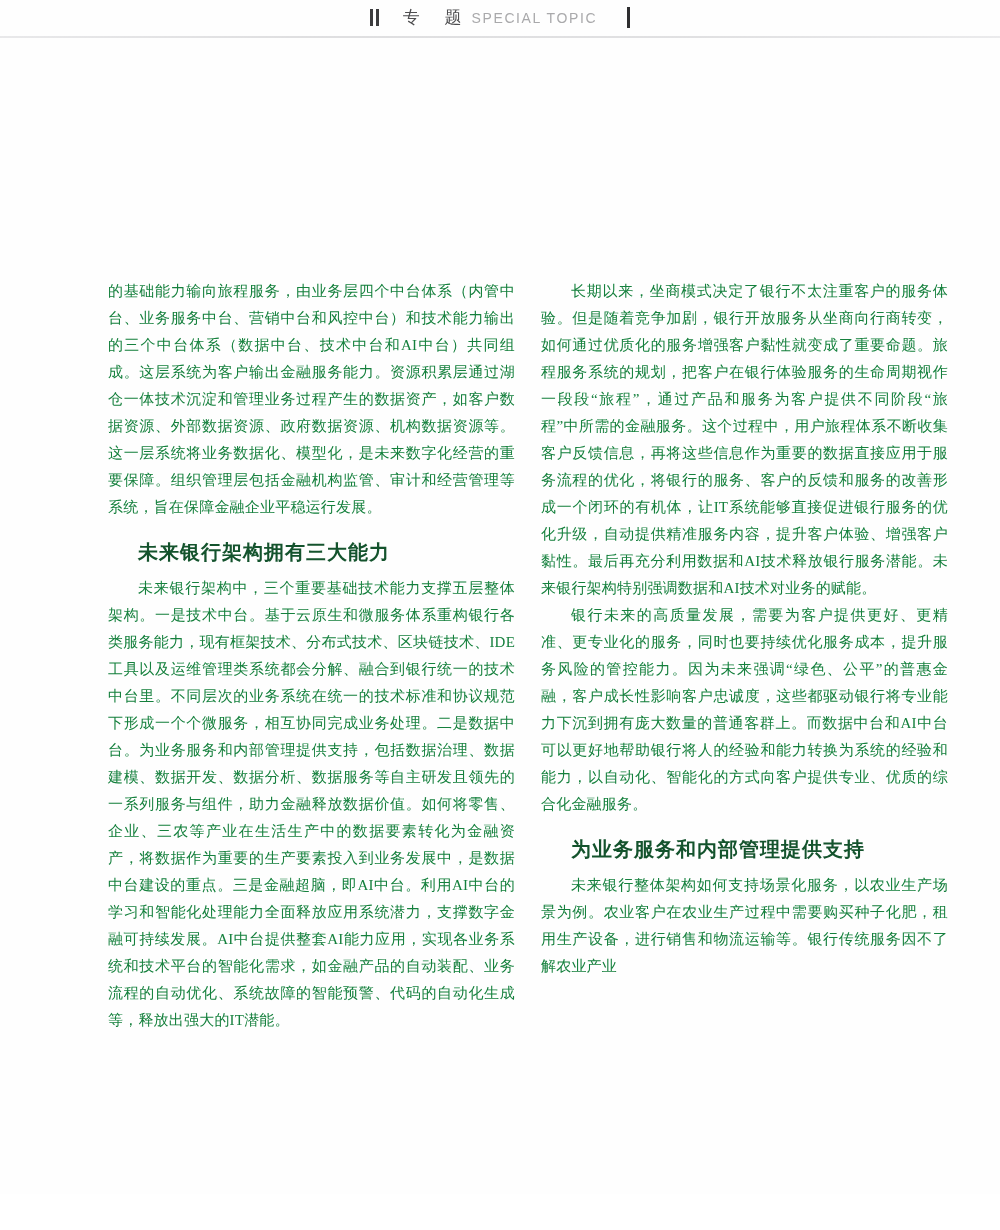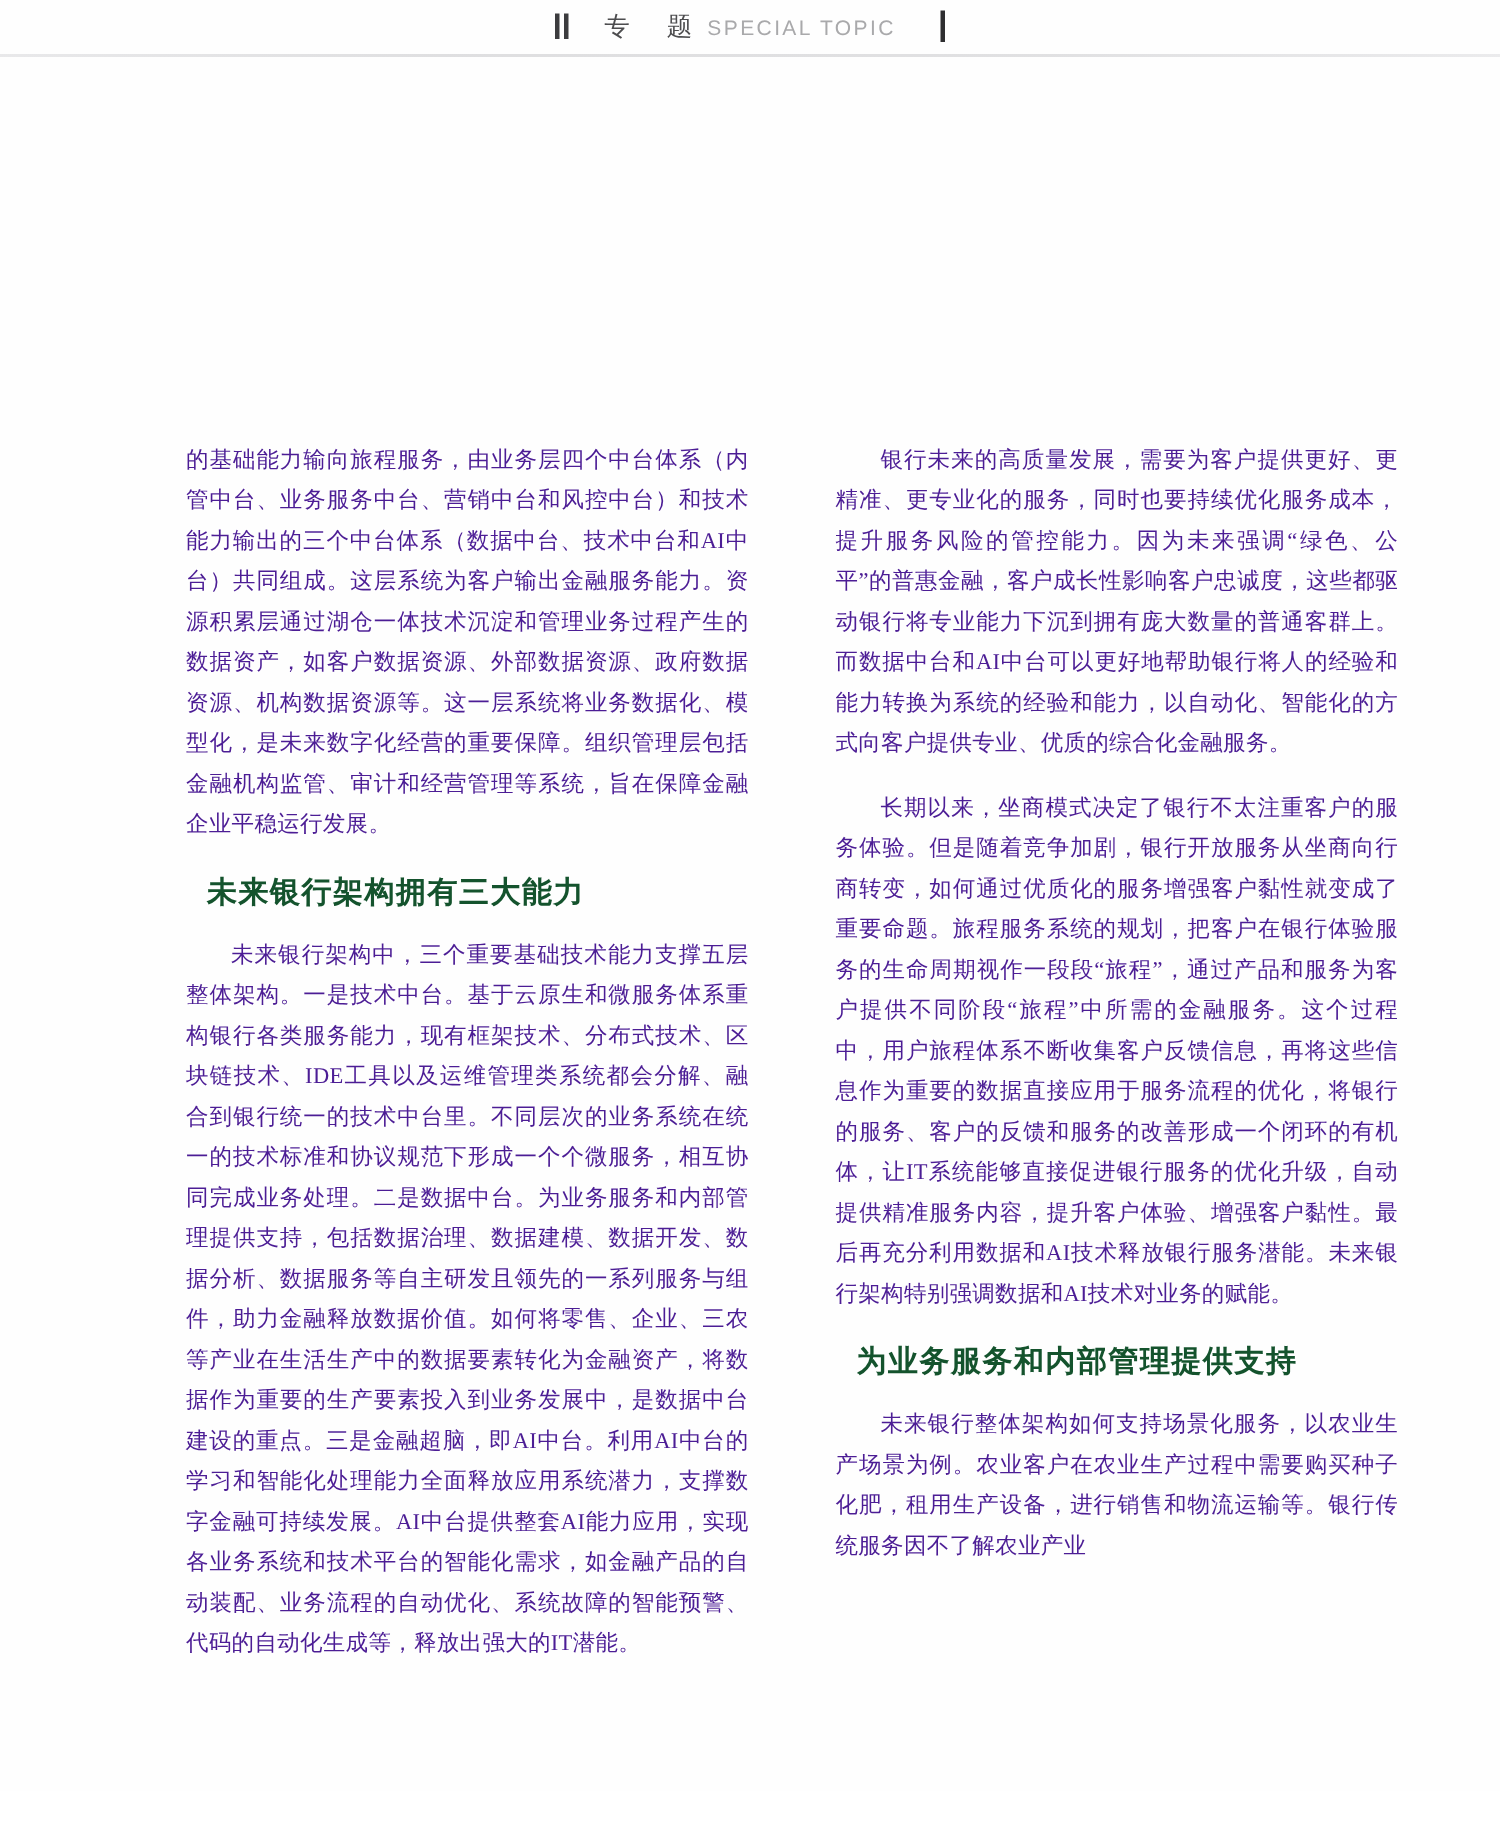--- a/index.html
+++ b/index.html
@@ -30,22 +30,22 @@
   .topic-en{
     font-size:14px;color:#a9a9ab;letter-spacing:1.6px;
   }
   .sbar{width:3px;height:21px;background:#2e2e30;margin-left:30px;}
   .content{
     position:absolute;top:278px;left:108px;right:52px;
     display:flex;gap:26px;
   }
   .col{flex:1;min-width:0;}
   .col p{
-    margin:16px;
-    font-size:15px;line-height:27px;color:#4c1d95;
+    margin:0;
+    font-size:15px;line-height:27px;color:#15803d;
     text-align:justify;
     letter-spacing:.2px;
   }
   .col p.indent{text-indent:2em;}
   .col h2{
     font-size:20px;line-height:26px;color:#14532d;
     font-weight:700;margin:18px 0 10px 0;text-indent:30px;
     letter-spacing:1px;
   }
   .page-num-bar{
@@ -78,22 +78,22 @@
 
   <div class="content">
 
     <div class="col">
       <p>的基础能力输向旅程服务，由业务层四个中台体系（内管中台、业务服务中台、营销中台和风控中台）和技术能力输出的三个中台体系（数据中台、技术中台和AI中台）共同组成。这层系统为客户输出金融服务能力。资源积累层通过湖仓一体技术沉淀和管理业务过程产生的数据资产，如客户数据资源、外部数据资源、政府数据资源、机构数据资源等。这一层系统将业务数据化、模型化，是未来数字化经营的重要保障。组织管理层包括金融机构监管、审计和经营管理等系统，旨在保障金融企业平稳运行发展。</p>
       <h2>未来银行架构拥有三大能力</h2>
       <p class="indent">未来银行架构中，三个重要基础技术能力支撑五层整体架构。一是技术中台。基于云原生和微服务体系重构银行各类服务能力，现有框架技术、分布式技术、区块链技术、IDE工具以及运维管理类系统都会分解、融合到银行统一的技术中台里。不同层次的业务系统在统一的技术标准和协议规范下形成一个个微服务，相互协同完成业务处理。二是数据中台。为业务服务和内部管理提供支持，包括数据治理、数据建模、数据开发、数据分析、数据服务等自主研发且领先的一系列服务与组件，助力金融释放数据价值。如何将零售、企业、三农等产业在生活生产中的数据要素转化为金融资产，将数据作为重要的生产要素投入到业务发展中，是数据中台建设的重点。三是金融超脑，即AI中台。利用AI中台的学习和智能化处理能力全面释放应用系统潜力，支撑数字金融可持续发展。AI中台提供整套AI能力应用，实现各业务系统和技术平台的智能化需求，如金融产品的自动装配、业务流程的自动优化、系统故障的智能预警、代码的自动化生成等，释放出强大的IT潜能。</p>
     </div>
 
     <div class="col">
+      <p class="indent">长期以来，坐商模式决定了银行不太注重客户的服务体验。但是随着竞争加剧，银行开放服务从坐商向行商转变，如何通过优质化的服务增强客户黏性就变成了重要命题。旅程服务系统的规划，把客户在银行体验服务的生命周期视作一段段“旅程”，通过产品和服务为客户提供不同阶段“旅程”中所需的金融服务。这个过程中，用户旅程体系不断收集客户反馈信息，再将这些信息作为重要的数据直接应用于服务流程的优化，将银行的服务、客户的反馈和服务的改善形成一个闭环的有机体，让IT系统能够直接促进银行服务的优化升级，自动提供精准服务内容，提升客户体验、增强客户黏性。最后再充分利用数据和AI技术释放银行服务潜能。未来银行架构特别强调数据和AI技术对业务的赋能。</p>
       <p class="indent">银行未来的高质量发展，需要为客户提供更好、更精准、更专业化的服务，同时也要持续优化服务成本，提升服务风险的管控能力。因为未来强调“绿色、公平”的普惠金融，客户成长性影响客户忠诚度，这些都驱动银行将专业能力下沉到拥有庞大数量的普通客群上。而数据中台和AI中台可以更好地帮助银行将人的经验和能力转换为系统的经验和能力，以自动化、智能化的方式向客户提供专业、优质的综合化金融服务。</p>
-      <p class="indent">长期以来，坐商模式决定了银行不太注重客户的服务体验。但是随着竞争加剧，银行开放服务从坐商向行商转变，如何通过优质化的服务增强客户黏性就变成了重要命题。旅程服务系统的规划，把客户在银行体验服务的生命周期视作一段段“旅程”，通过产品和服务为客户提供不同阶段“旅程”中所需的金融服务。这个过程中，用户旅程体系不断收集客户反馈信息，再将这些信息作为重要的数据直接应用于服务流程的优化，将银行的服务、客户的反馈和服务的改善形成一个闭环的有机体，让IT系统能够直接促进银行服务的优化升级，自动提供精准服务内容，提升客户体验、增强客户黏性。最后再充分利用数据和AI技术释放银行服务潜能。未来银行架构特别强调数据和AI技术对业务的赋能。</p>
       <h2>为业务服务和内部管理提供支持</h2>
       <p class="indent">未来银行整体架构如何支持场景化服务，以农业生产场景为例。农业客户在农业生产过程中需要购买种子化肥，租用生产设备，进行销售和物流运输等。银行传统服务因不了解农业产业</p>
     </div>
 
   </div>
 
   <div class="page-num-bar">
     <span class="page-num">45</span>
   </div>
 

